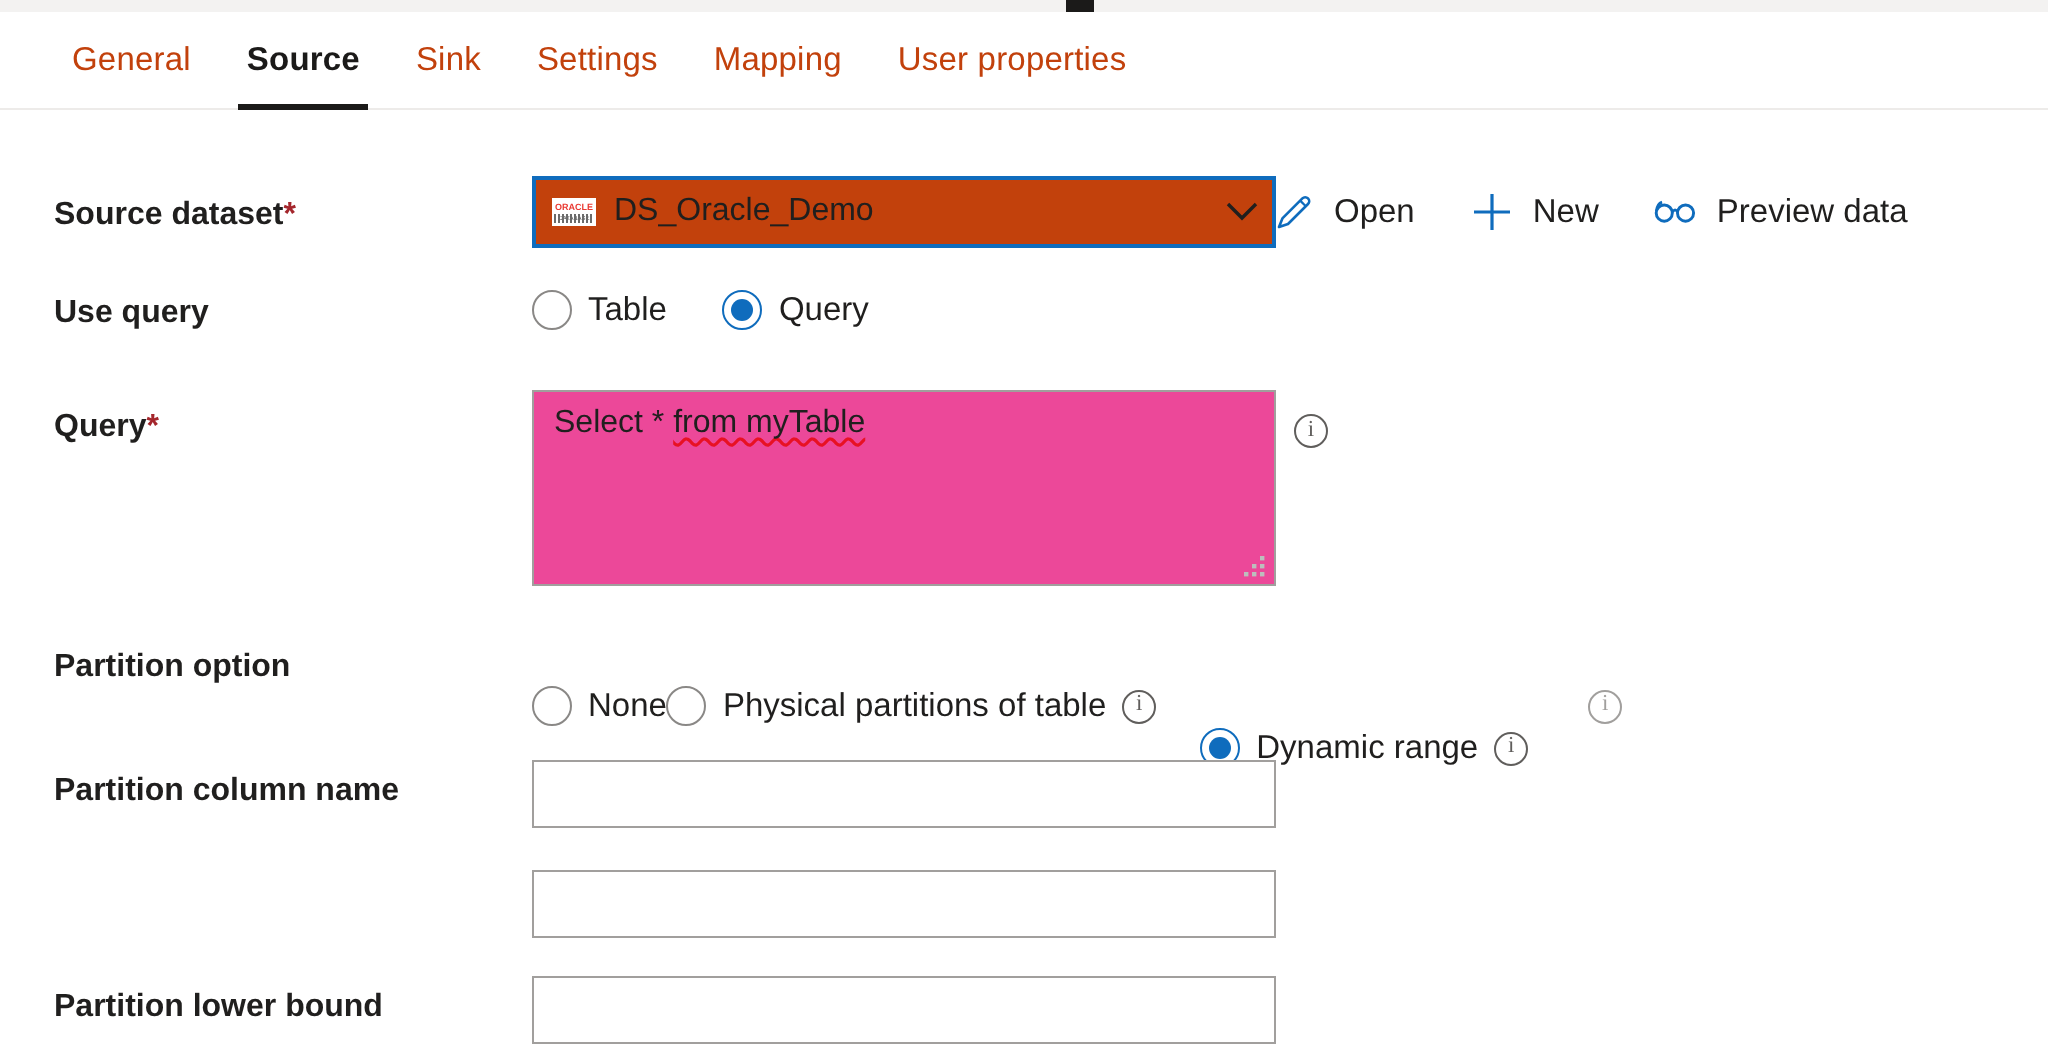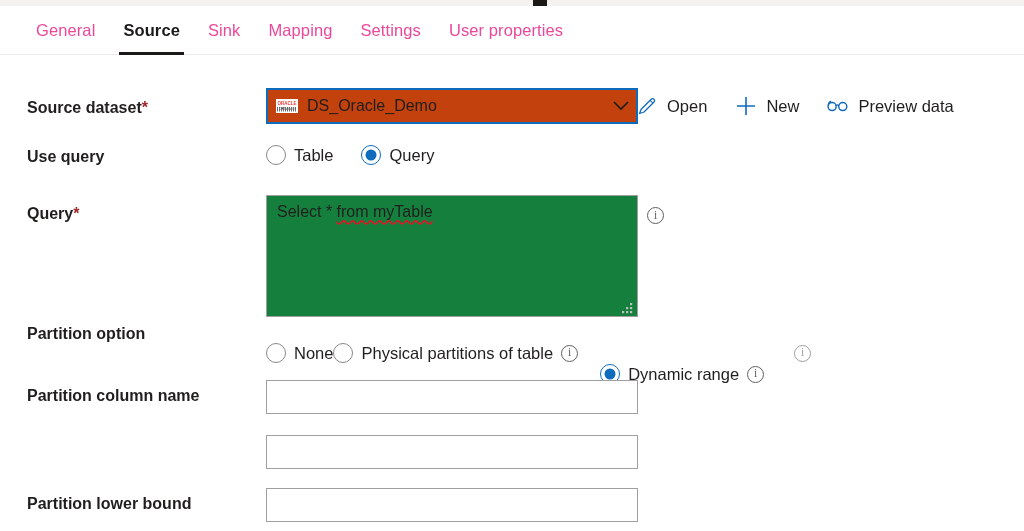--- a/index.html
+++ b/index.html
@@ -47,21 +47,21 @@
     align-items: center;
     gap: 0px;
   }
   .tab {
     position: relative;
     height: 49px;
     display: flex;
     align-items: center;
     padding: 0 14px;
     font-size: 16.5px;
-    color: #ec4899;
+    color: #c2410c;
     cursor: pointer;
     white-space: nowrap;
     letter-spacing: .1px;
   }
   .tab.selected {
     color: #1b1a19;
     font-weight: bold;
   }
   .tab.selected::after {
     content: "";
@@ -223,24 +223,24 @@
   .info.muted {
     border-color: #a19f9d;
     color: #a19f9d;
   }
 
   
   .textarea {
     position: absolute;
     left: 266px;
     width: 372px;
-    height: 122px;
+    height: 98px;
     box-sizing: border-box;
     border: 1px solid #a19f9d;
-    background: #15803d;
+    background: #ec4899;
     cursor: text;
     overflow: hidden;
   }
   .textarea-text {
     position: absolute;
     left: 10px; top: 7px;
     font-size: 16px;
     color: #201f1e;
     white-space: nowrap;
   }
@@ -283,24 +283,24 @@
     <div class="tab">
       <span>General</span>
     </div>
     <div class="tab selected">
       <span>Source</span>
     </div>
     <div class="tab">
       <span>Sink</span>
     </div>
     <div class="tab">
+      <span>Settings</span>
+    </div>
+    <div class="tab">
       <span>Mapping</span>
-    </div>
-    <div class="tab">
-      <span>Settings</span>
     </div>
     <div class="tab">
       <span>User properties</span>
     </div>
   </div>
 </div>
 
 <div class="form">
 
   <div class="row" style="top:33px; height:40px;text-decoration:underline;">

